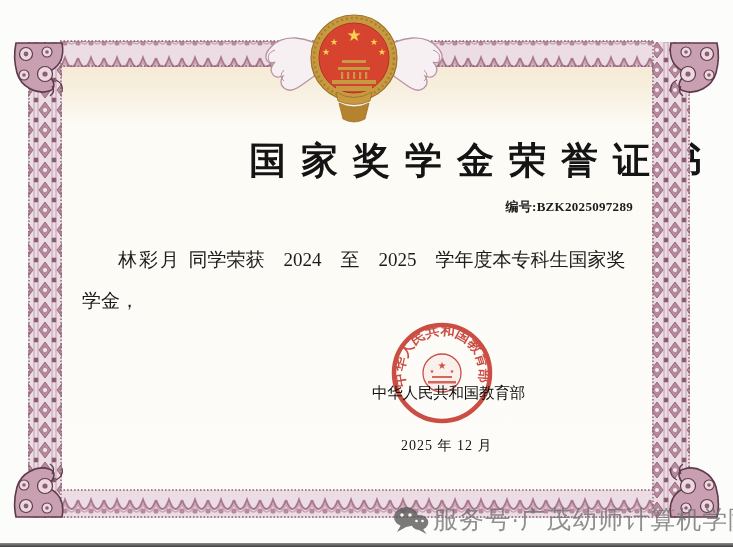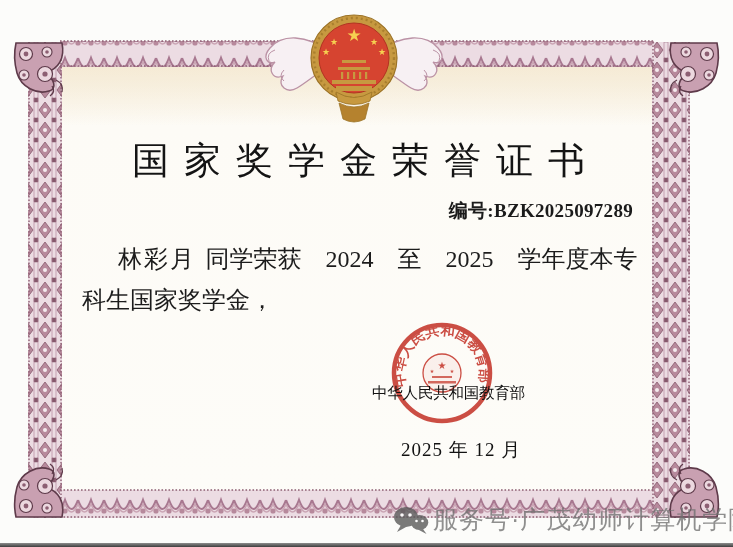--- a/index.html
+++ b/index.html
@@ -9,41 +9,41 @@
     font-family:"Liberation Serif","DejaVu Serif",serif;
     color:#161616;
   }
   
   .paper{
     position:absolute;left:62px;top:66px;width:590px;height:424px;
     background:linear-gradient(180deg,#f8f1e3 0%,#fdfbf6 14%,#fdfcf8 100%);
   }
   .cert-title{
     position:absolute;left:0;right:16px;top:136px;
-    text-align:center;font-size:37px;font-weight:400;
+    text-align:right;font-size:37px;font-weight:700;
     letter-spacing:15px;text-indent:15px;color:#141414;
     font-family:"Liberation Serif","DejaVu Serif",serif;
   }
   .serial{
     position:absolute;top:198px;right:100px;
-    font-size:19px;font-weight:bold;color:#1b1b1b;letter-spacing:.3px;
+    font-size:13px;font-weight:bold;color:#1b1b1b;letter-spacing:.3px;
   }
   .body-text{
     position:absolute;left:82px;right:92px;top:239px;
-    font-size:24px;line-height:41px;color:#1c1c1c;
+    font-size:19px;line-height:41px;color:#1c1c1c;
   }
   .body-line1{text-indent:36px;}
   .student-name{margin-right:.4em;letter-spacing:2px;}
   .issuer{
     position:absolute;left:372px;top:383px;width:160px;
     font-size:15.5px;color:#121212;z-index:6;letter-spacing:-0.2px;
   }
   .cert-date{
     position:absolute;left:401px;top:437px;
-    font-size:19px;color:#121212;z-index:6;letter-spacing:1px;
+    font-size:14px;color:#121212;z-index:6;letter-spacing:1px;
   }
   .seal-svg{position:absolute;left:372px;top:303px;z-index:5;}
   .emblem-svg{position:absolute;left:244px;top:8px;z-index:4;}
   .frame-svg{position:absolute;left:0;top:0;z-index:1;}
   .watermark{
     position:absolute;left:393px;top:503px;z-index:9;
     display:flex;align-items:center;gap:4px;
     font-family:"Liberation Sans","DejaVu Sans",sans-serif;
   }
   .watermark-text{

